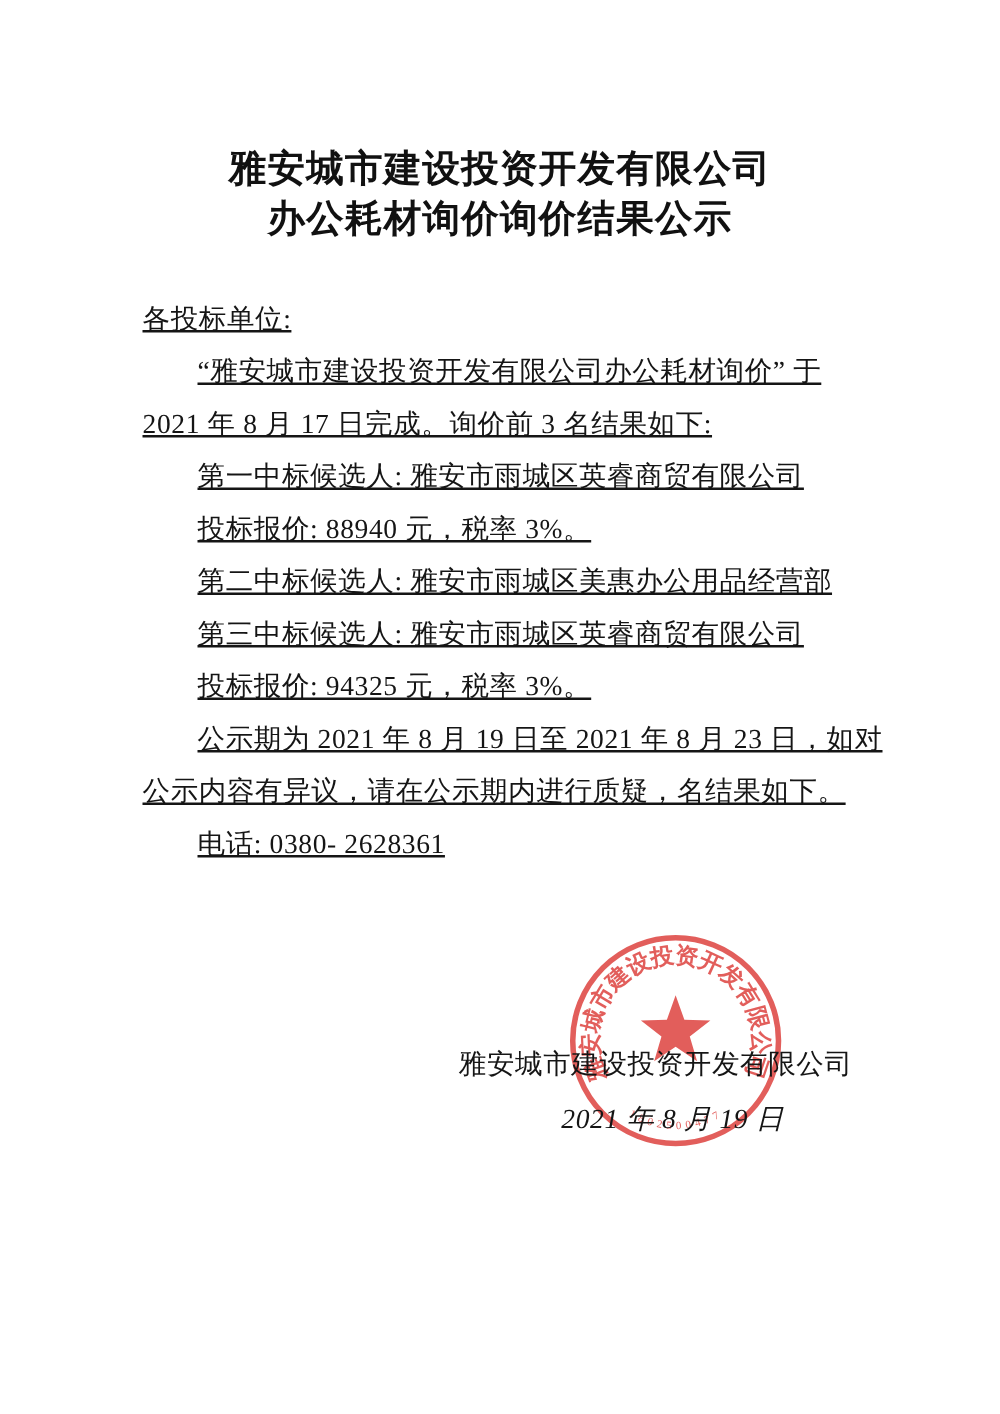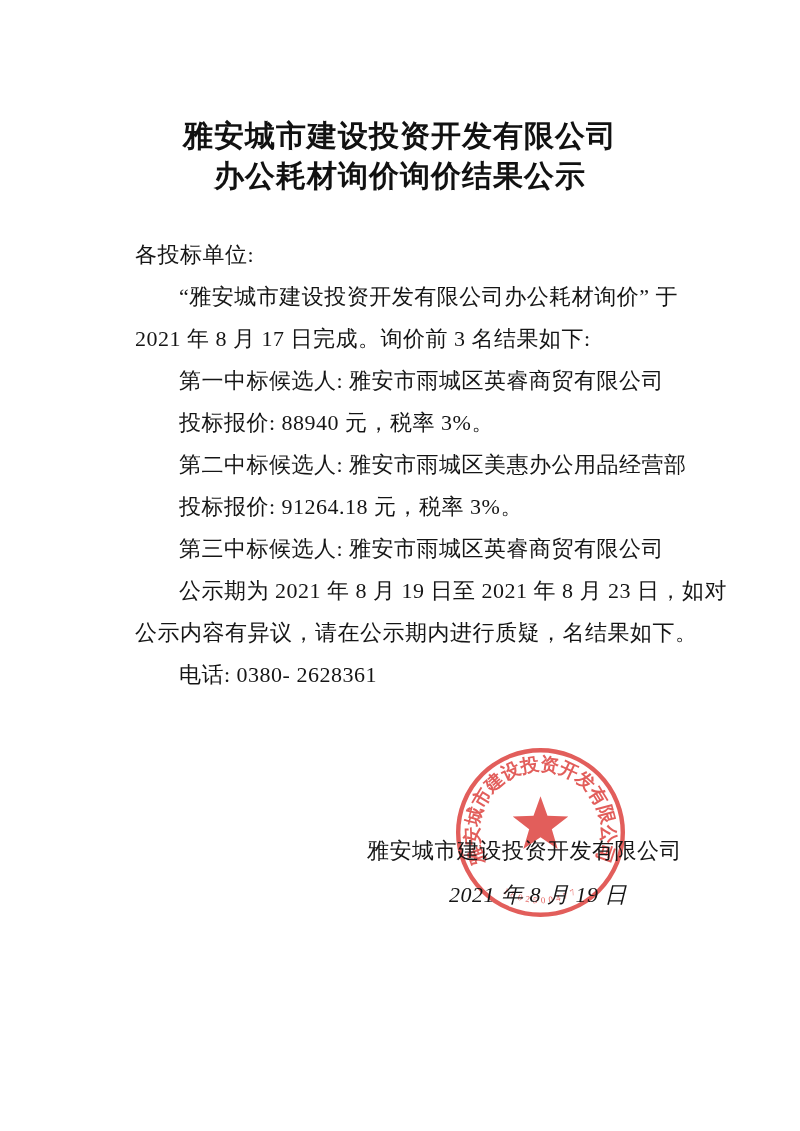--- a/index.html
+++ b/index.html
@@ -25,25 +25,26 @@
     text-align: center;
     font-weight: bold;
     font-size: 30px;
     line-height: 40px;
     letter-spacing: 1px;
     color: #111111;
   }
   .body-block {
     position: absolute;
     top: 216px;
-    left: 135px;
+    left: 114px;
     width: 562px;
     font-size: 22px;
     line-height: 42px;
     letter-spacing: 0.5px;
+    text-decoration: underline;
   }
   .line {
     white-space: nowrap;
   }
   .line.indent {
     text-indent: 2em;
   }
   .signature-block {
     position: absolute;
     top: 812px;
@@ -84,22 +85,22 @@
     <div>办公耗材询价询价结果公示</div>
   </div>
 
   <div class="body-block">
     <div class="line">各投标单位:</div>
     <div class="line indent">“雅安城市建设投资开发有限公司办公耗材询价” 于</div>
     <div class="line">2021 年 8 月 17 日完成。询价前 3 名结果如下:</div>
     <div class="line indent">第一中标候选人: 雅安市雨城区英睿商贸有限公司</div>
     <div class="line indent">投标报价: 88940 元，税率 3%。</div>
     <div class="line indent">第二中标候选人: 雅安市雨城区美惠办公用品经营部</div>
-    <div class="line indent">投标报价: 91264.18 元，税率 3%。</div>
     <div class="line indent">第三中标候选人: 雅安市雨城区英睿商贸有限公司</div>
+    <div class="line indent">投标报价: 94325 元，税率 3%。</div>
     <div class="line indent">公示期为 2021 年 8 月 19 日至 2021 年 8 月 23 日，如对</div>
     <div class="line">公示内容有异议，请在公示期内进行质疑，名结果如下。</div>
     <div class="line indent">电话: 0380- 2628361</div>
   </div>
 
   <div class="seal">
     <svg viewBox="0 0 200 200" xmlns="http://www.w3.org/2000/svg">
       <defs>
         <path id="sealTopArc" d="M 39.4 135 A 70 70 0 1 1 160.6 135" fill="none"></path>
         <path id="sealBottomArc" d="M 54.1 165.5 A 80 80 0 0 0 145.9 165.5" fill="none"></path>

